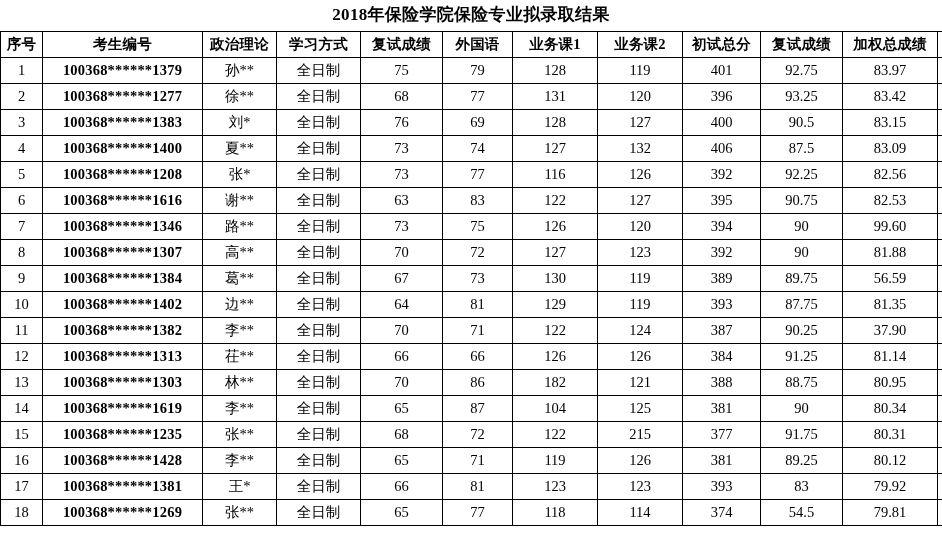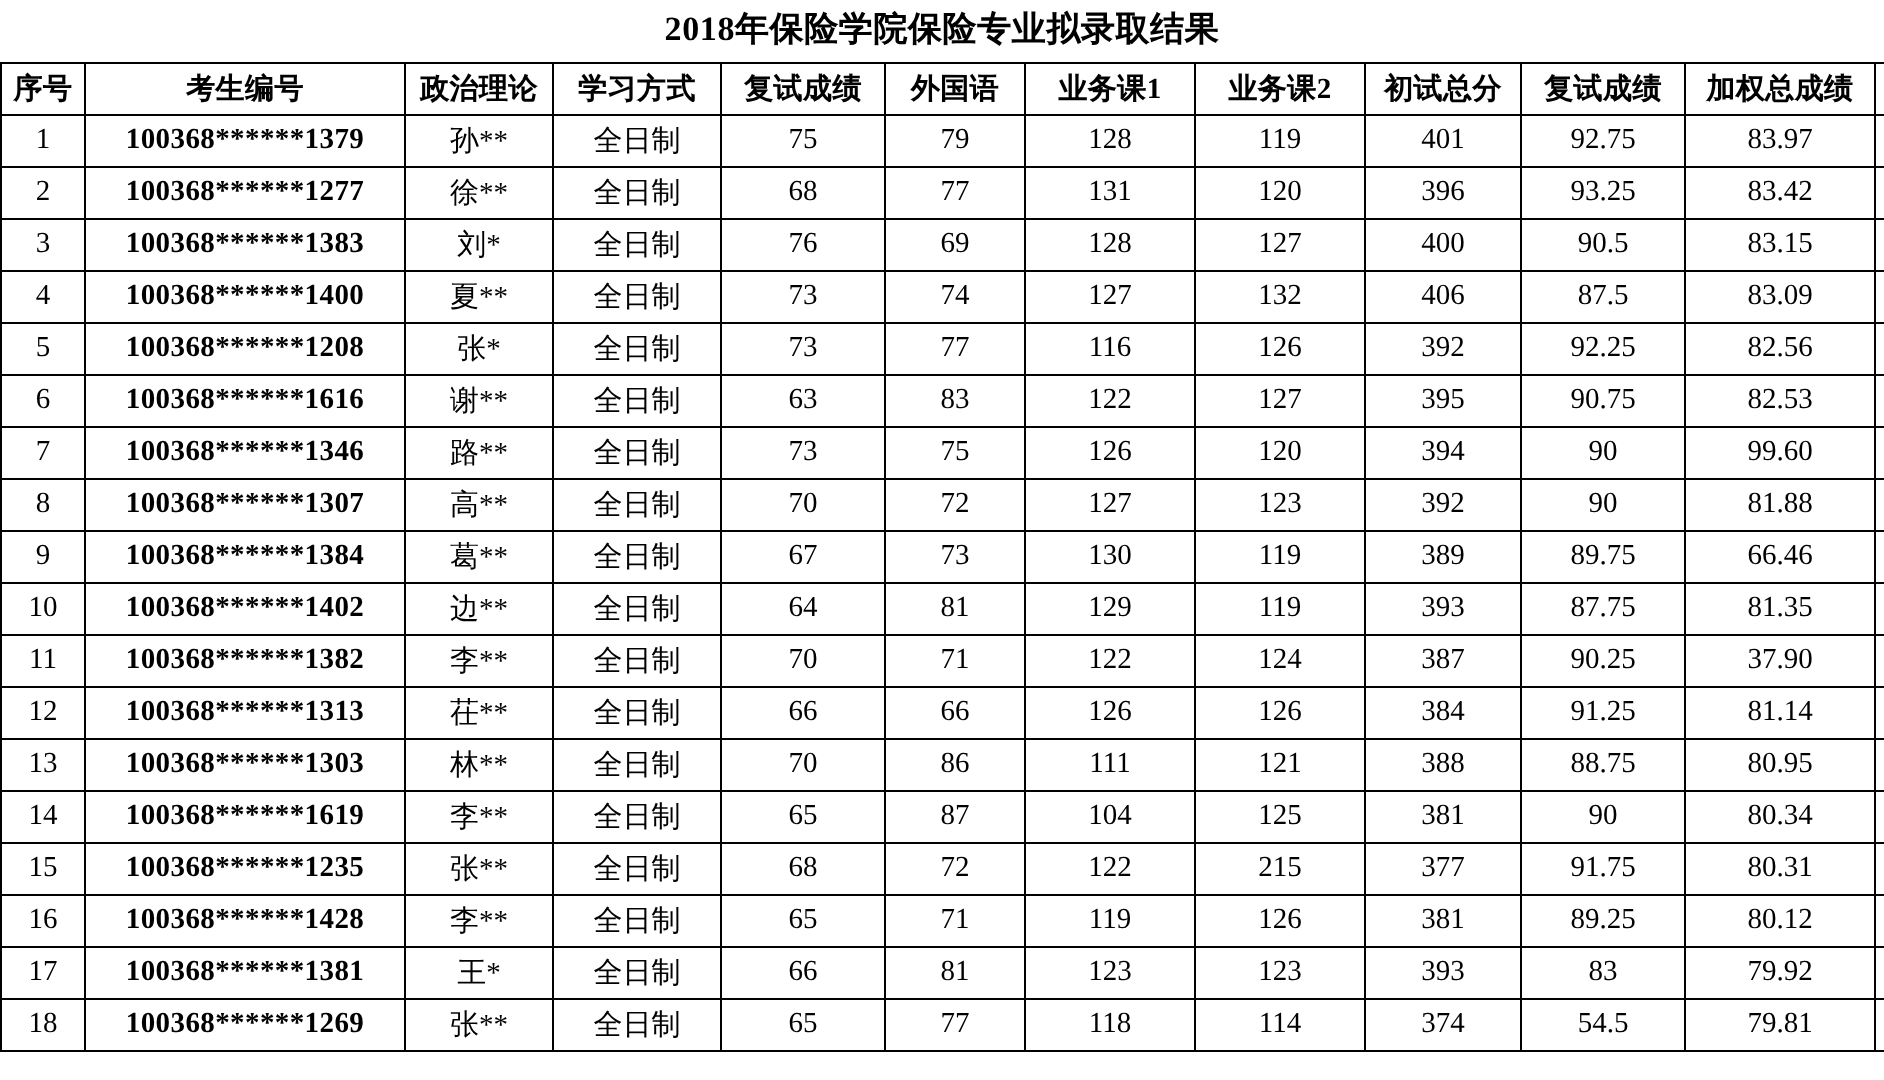--- a/index.html
+++ b/index.html
@@ -231,21 +231,21 @@
           <td class="num">9</td>
           <td class="code">100368******1384</td>
           <td class="name">葛**</td>
           <td class="mode">全日制</td>
           <td class="score">67</td>
           <td class="score">73</td>
           <td class="score">130</td>
           <td class="score">119</td>
           <td class="score">389</td>
           <td class="score">89.75</td>
-          <td class="score">66.46</td>
+          <td class="score">56.59</td>
           <td class="result">拟录取</td>
         </tr>
         <tr>
           <td class="num">10</td>
           <td class="code">100368******1402</td>
           <td class="name">边**</td>
           <td class="mode">全日制</td>
           <td class="score">64</td>
           <td class="score">81</td>
           <td class="score">129</td>
@@ -283,21 +283,21 @@
           <td class="score">81.14</td>
           <td class="result">拟录取</td>
         </tr>
         <tr>
           <td class="num">13</td>
           <td class="code">100368******1303</td>
           <td class="name">林**</td>
           <td class="mode">全日制</td>
           <td class="score">70</td>
           <td class="score">86</td>
-          <td class="score">111</td>
+          <td class="score">182</td>
           <td class="score">121</td>
           <td class="score">388</td>
           <td class="score">88.75</td>
           <td class="score">80.95</td>
           <td class="result">拟录取</td>
         </tr>
         <tr>
           <td class="num">14</td>
           <td class="code">100368******1619</td>
           <td class="name">李**</td>

